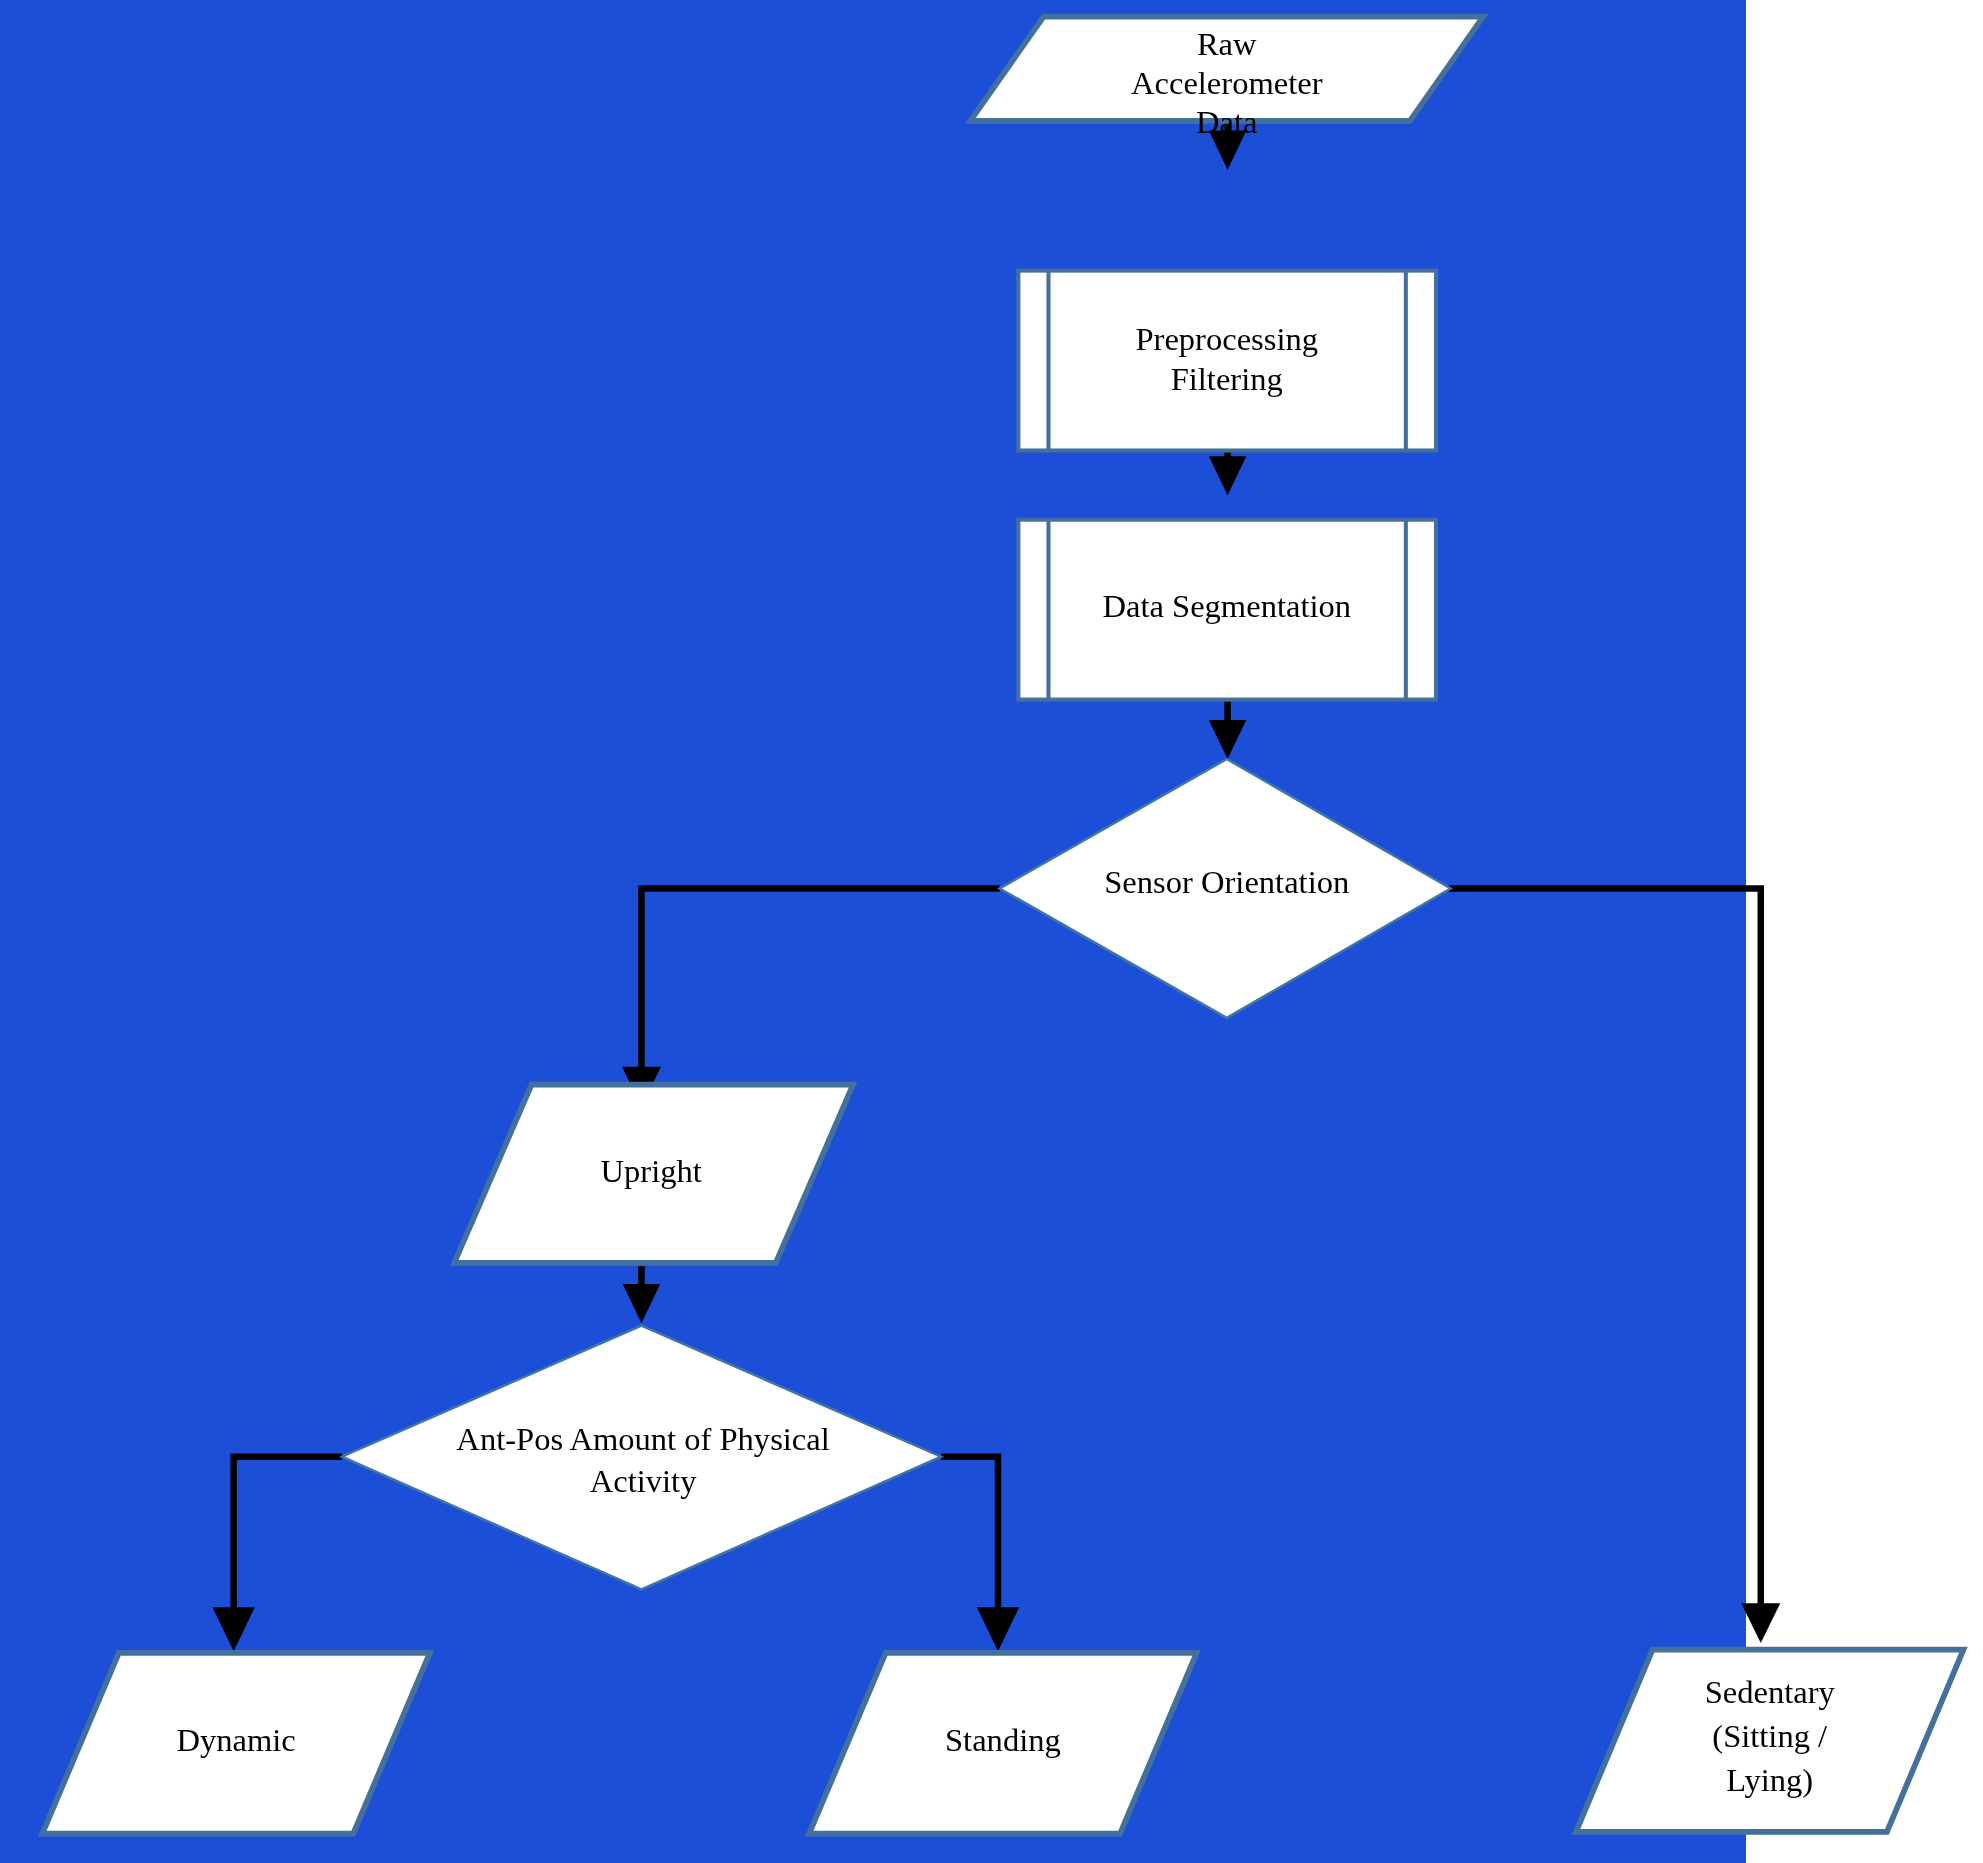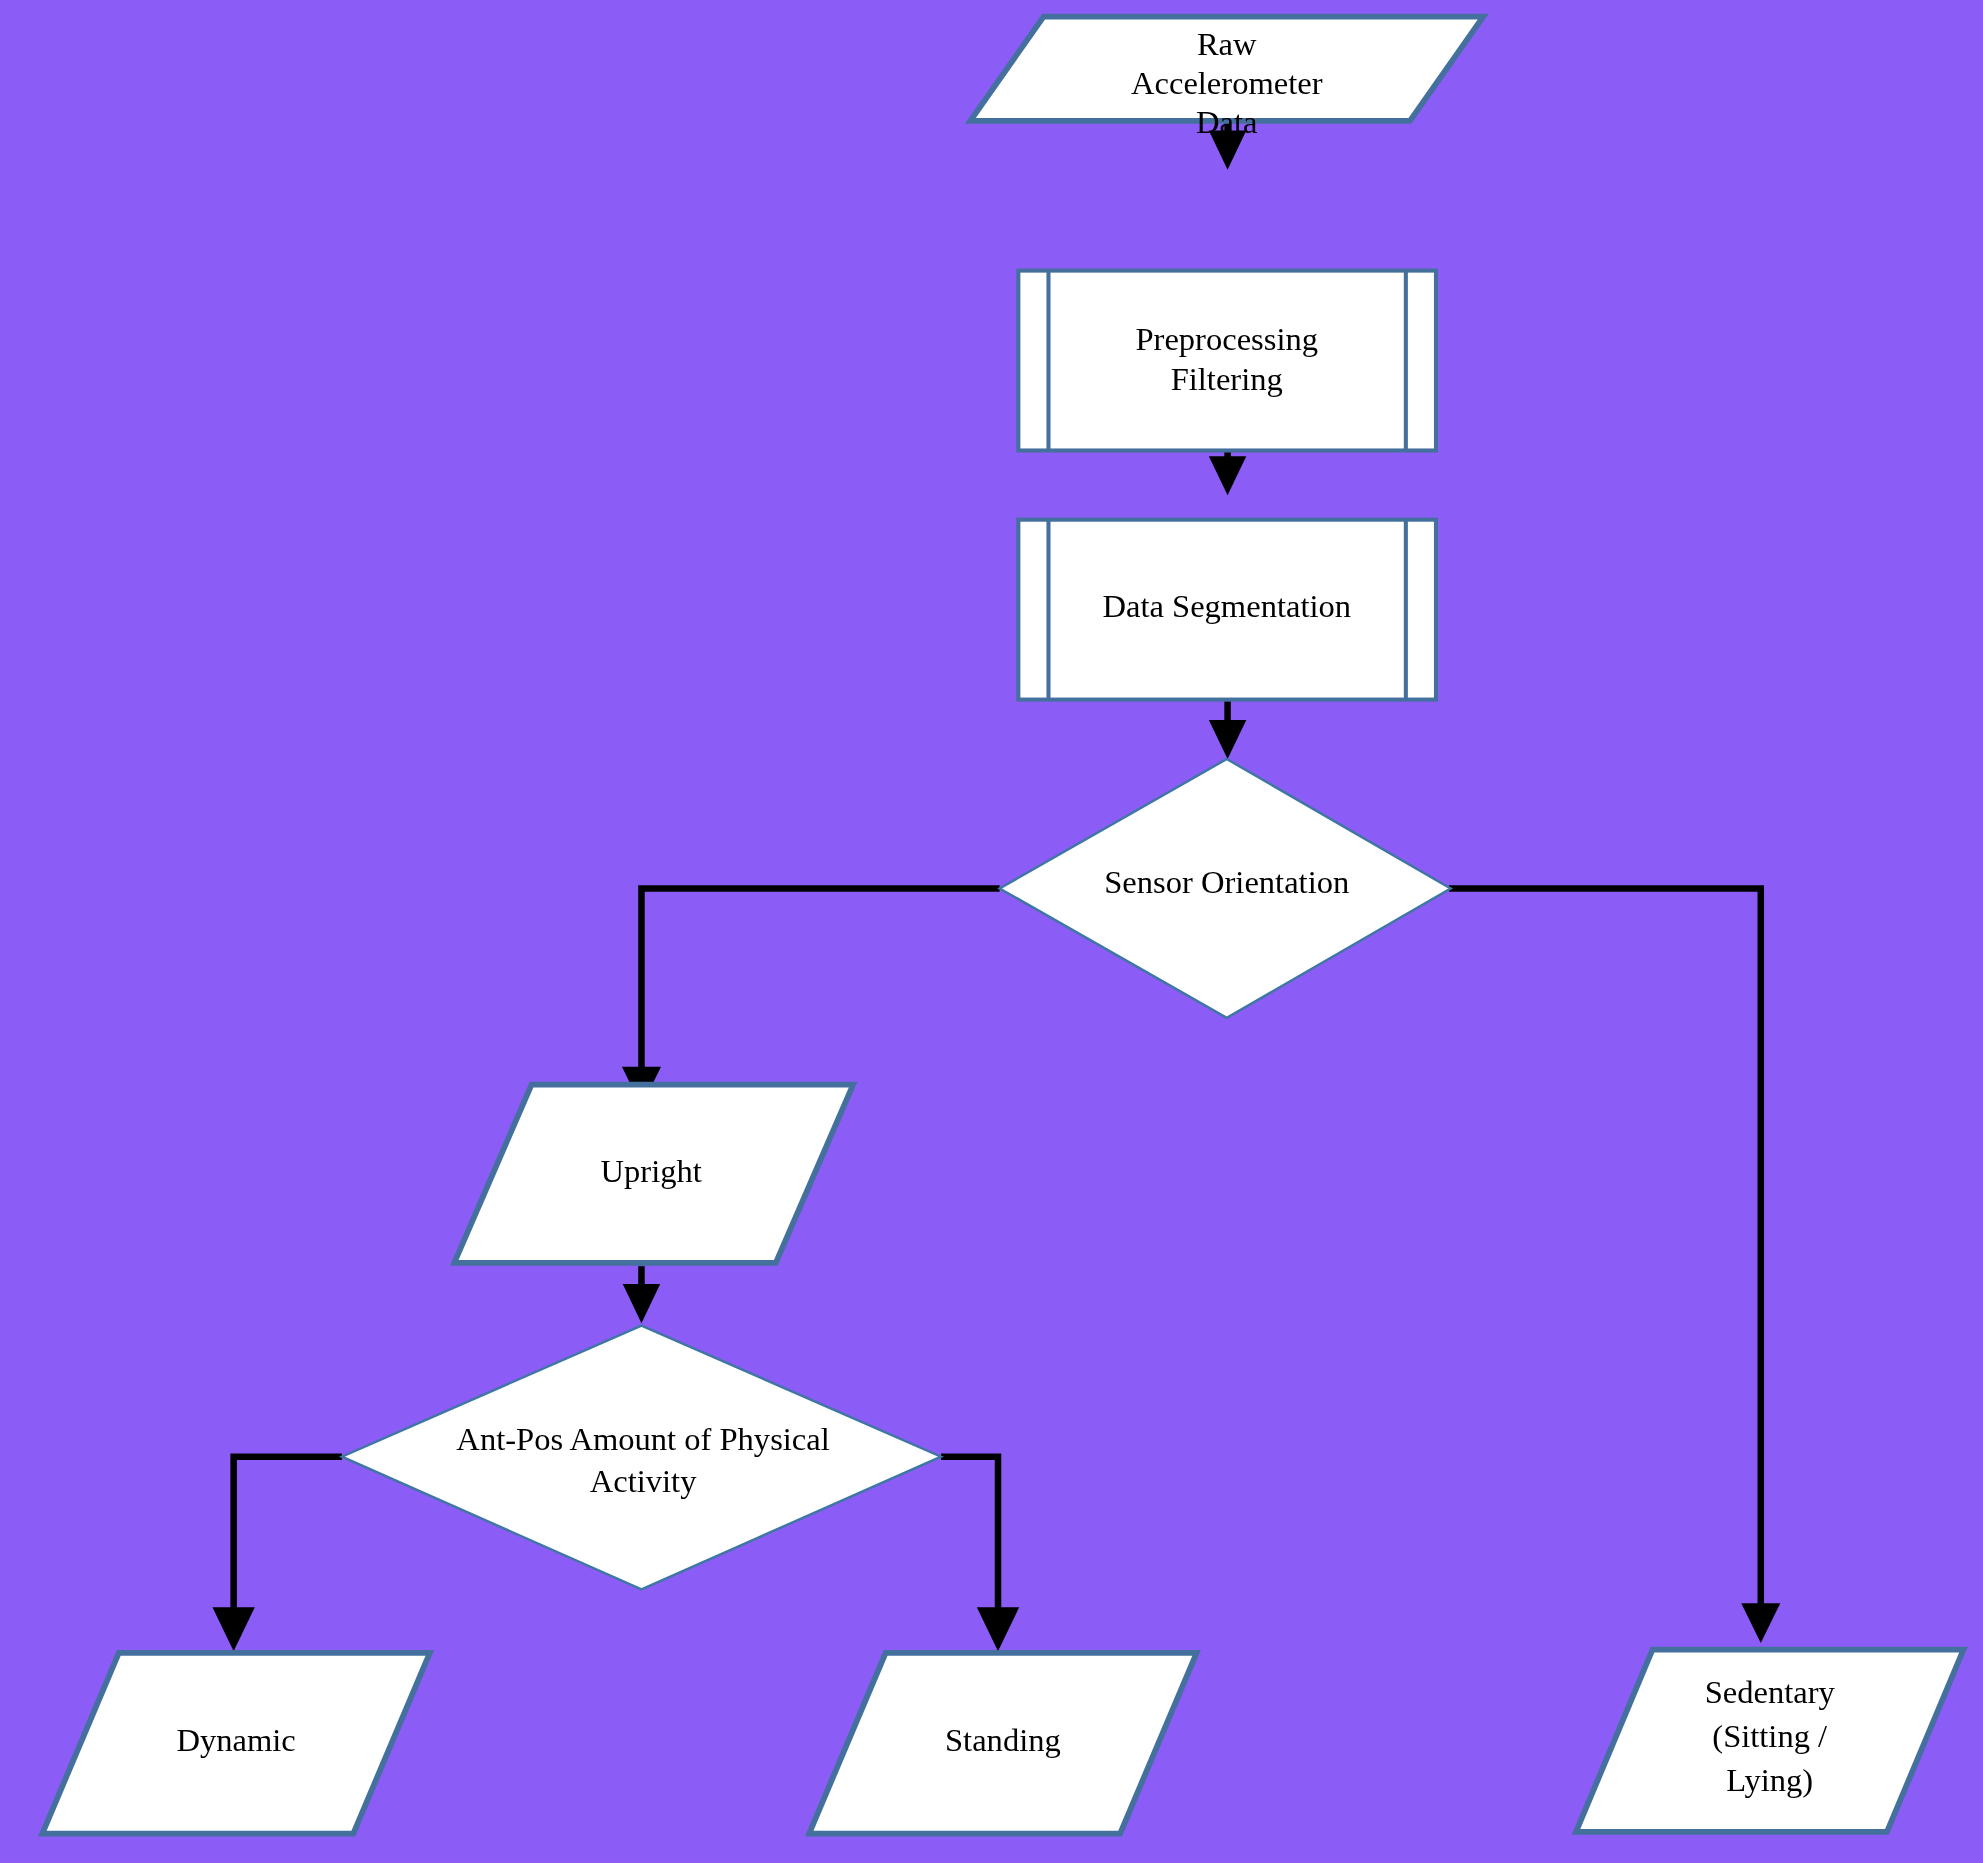--- a/index.html
+++ b/index.html
@@ -8,23 +8,23 @@
     background: #ffffff;
   }
   body {
     width: 1983px;
     height: 1864px;
     font-family: "Liberation Serif", "DejaVu Serif", serif;
     overflow: hidden;
   }
   #flowchart-root {
     position: relative;
-    width: 1983px;
+    width: 1746px;
     height: 1864px;
-    background: #8b5cf6;
+    background: #1d4ed8;
   }
   svg.diagram-canvas {
     position: absolute;
     inset: 0;
     width: 1983px;
     height: 1864px;
     display: block;
   }
   .node-text {
     font-family: "Liberation Serif", "DejaVu Serif", serif;

